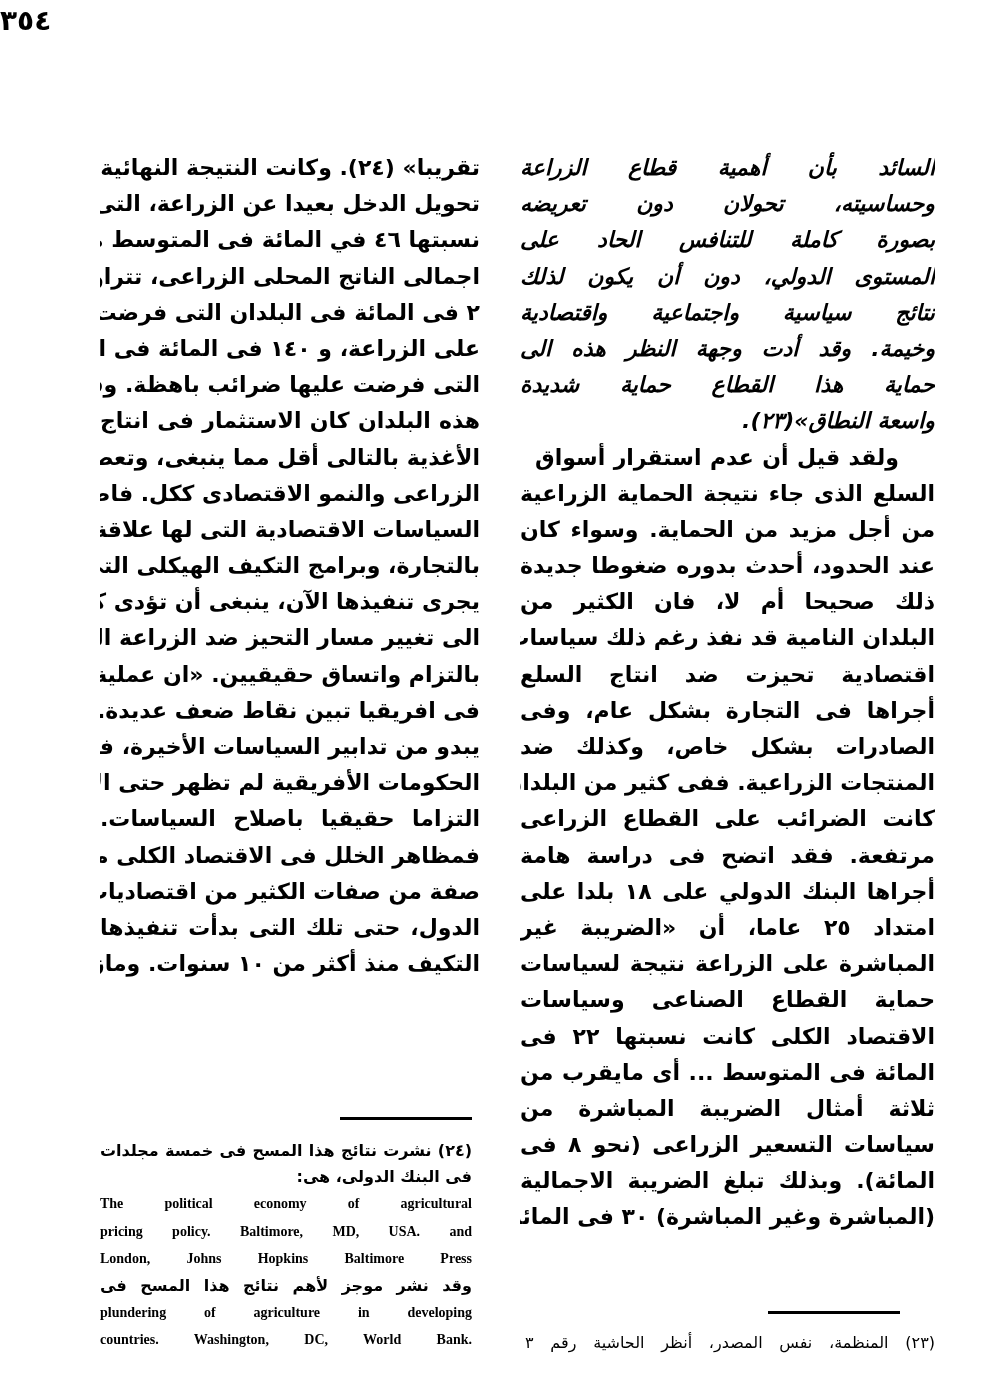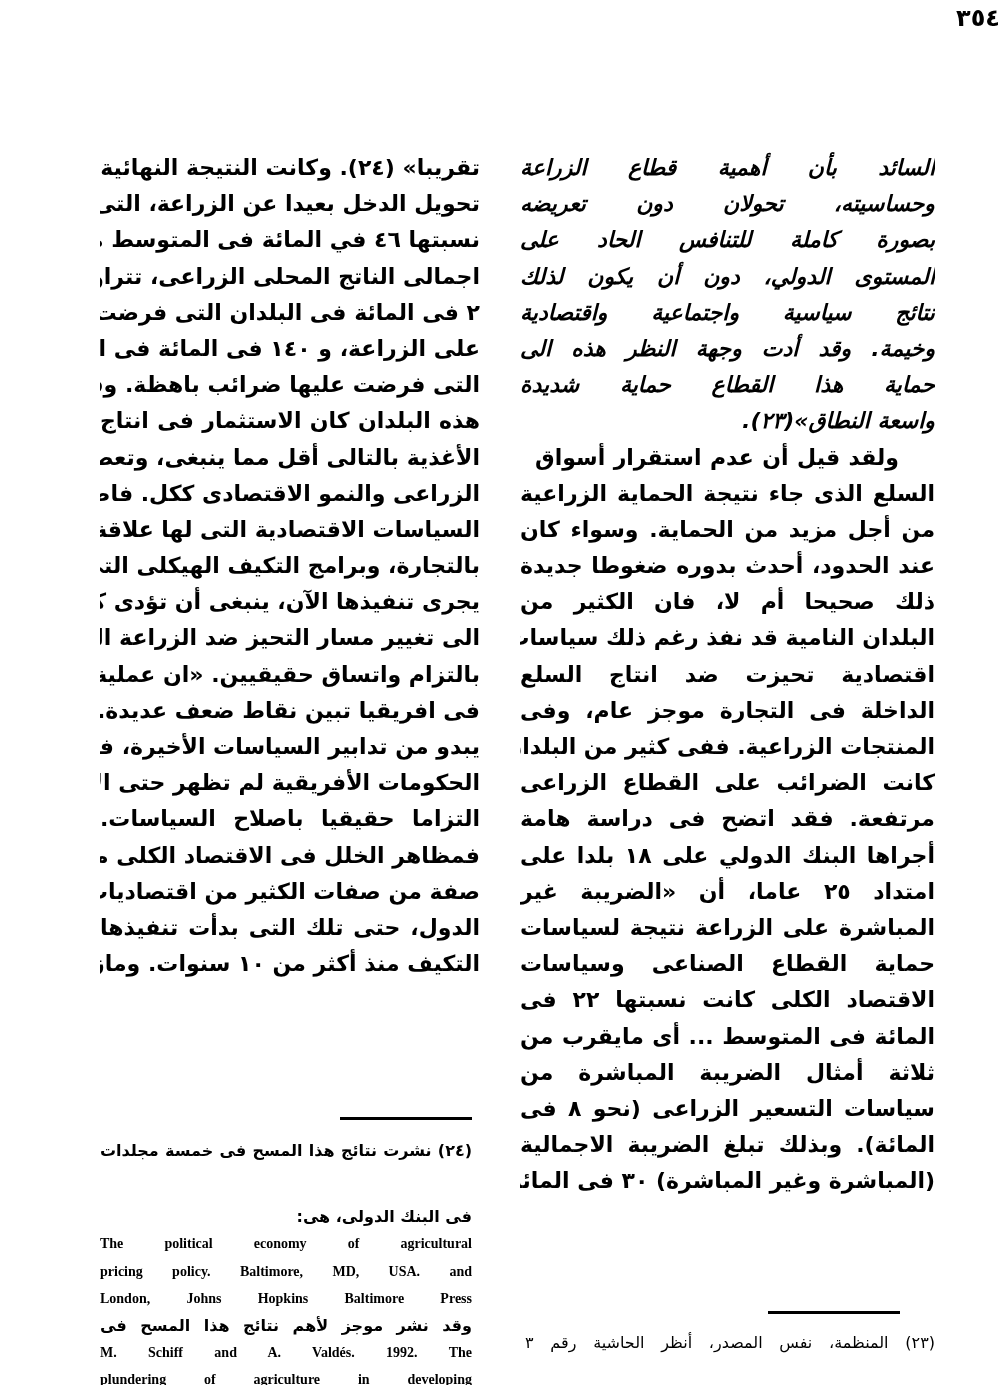--- a/index.html
+++ b/index.html
@@ -13,22 +13,22 @@
       position: relative;
       overflow: hidden;
       color: #000000;
       font-family: "DejaVu Sans", sans-serif;
     }
     .page-number {
       position: absolute;
       top: 4px;
       left: 0;
       width: 1000px;
-      text-align: right;
-      font-size: 24px;
+      text-align: left;
+      font-size: 28px;
       font-weight: bold;
       direction: rtl;
     }
     .column {
       position: absolute;
       direction: rtl;
       text-align: justify;
       text-align-last: justify;
     }
     .col-right { left: 520px; width: 415px; top: 150px; }
@@ -61,21 +61,21 @@
     .fn-line {
       display: block;
       font-size: 16px;
       line-height: 26px;
       height: 26px;
       white-space: nowrap;
       overflow: hidden;
       text-align: justify;
       text-align-last: justify;
     }
-    .fn-line.ar-last { text-align-last: right; margin-top: 40px; }
+    .fn-line.ar-last { text-align-last: right; }
     .fn-line.en {
       direction: ltr;
       font-family: "Liberation Serif", serif;
       font-size: 14px;
       line-height: 27.5px;
       height: 27.5px;
     }
   </style>
 </head>
 <body>
@@ -91,21 +91,22 @@
   <span class="line italic">وخيمة. وقد أدت وجهة النظر هذه الى</span>
   <span class="line italic">حماية هذا القطاع حماية شديدة</span>
   <span class="line italic last">واسعة النطاق»(٢٣).</span>
   <span class="line para-start" style="padding-right:36px; text-align-last: justify;">ولقد قيل أن عدم استقرار أسواق</span>
   <span class="line">السلع الذى جاء نتيجة الحماية الزراعية</span>
   <span class="line">من أجل مزيد من الحماية. وسواء كان</span>
   <span class="line">عند الحدود، أحدث بدوره ضغوطا جديدة</span>
   <span class="line">ذلك صحيحا أم لا، فان الكثير من</span>
   <span class="line">البلدان النامية قد نفذ رغم ذلك سياسات</span>
   <span class="line">اقتصادية تحيزت ضد انتاج السلع</span>
-  <span class="line">الداخلة فى التجارة موجز عام، وفى</span>
+  <span class="line">أجراها فى التجارة بشكل عام، وفى</span>
+  <span class="line">الصادرات بشكل خاص، وكذلك ضد</span>
   <span class="line">المنتجات الزراعية. ففى كثير من البلدان</span>
   <span class="line">كانت الضرائب على القطاع الزراعى</span>
   <span class="line">مرتفعة. فقد اتضح فى دراسة هامة</span>
   <span class="line">أجراها البنك الدولي على ١٨ بلدا على</span>
   <span class="line">امتداد ٢٥ عاما، أن «الضريبة غير</span>
   <span class="line">المباشرة على الزراعة نتيجة لسياسات</span>
   <span class="line">حماية القطاع الصناعى وسياسات</span>
   <span class="line">الاقتصاد الكلى كانت نسبتها ٢٢ فى</span>
   <span class="line">المائة فى المتوسط ... أى مايقرب من</span>
   <span class="line">ثلاثة أمثال الضريبة المباشرة من</span>
@@ -143,20 +144,19 @@
 <div class="footnote-rule fn-rule-left"></div>
 <div class="footnote-rule fn-rule-right"></div>
 
 <div class="footnote fn-left">
   <span class="fn-line">(٢٤)  نشرت نتائج هذا المسح فى خمسة مجلدات</span>
   <span class="fn-line ar-last">فى البنك الدولى، هى:</span>
   <span class="fn-line en">The political economy of agricultural</span>
   <span class="fn-line en">pricing policy. Baltimore, MD, USA. and</span>
   <span class="fn-line en">London, Johns Hopkins Baltimore Press</span>
   <span class="fn-line">وقد نشر موجز لأهم نتائج هذا المسح فى</span>
-  <span class="fn-line en">M. Schiff and A. Valdés. 1992. The</span>
   <span class="fn-line en">plundering of agriculture in developing</span>
   <span class="fn-line en">countries. Washington, DC, World Bank.</span>
 </div>
 
 <div class="footnote fn-right">
   <span class="fn-line">(٢٣)  المنظمة، نفس المصدر، أنظر الحاشية رقم ٣</span>
 </div>
 
 </body></html>

